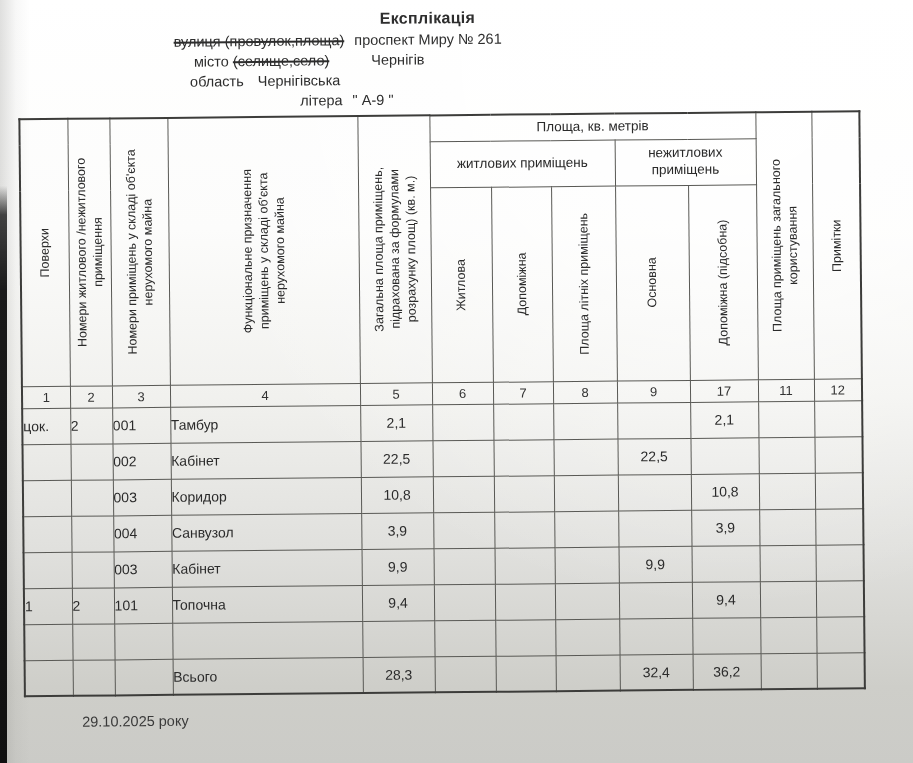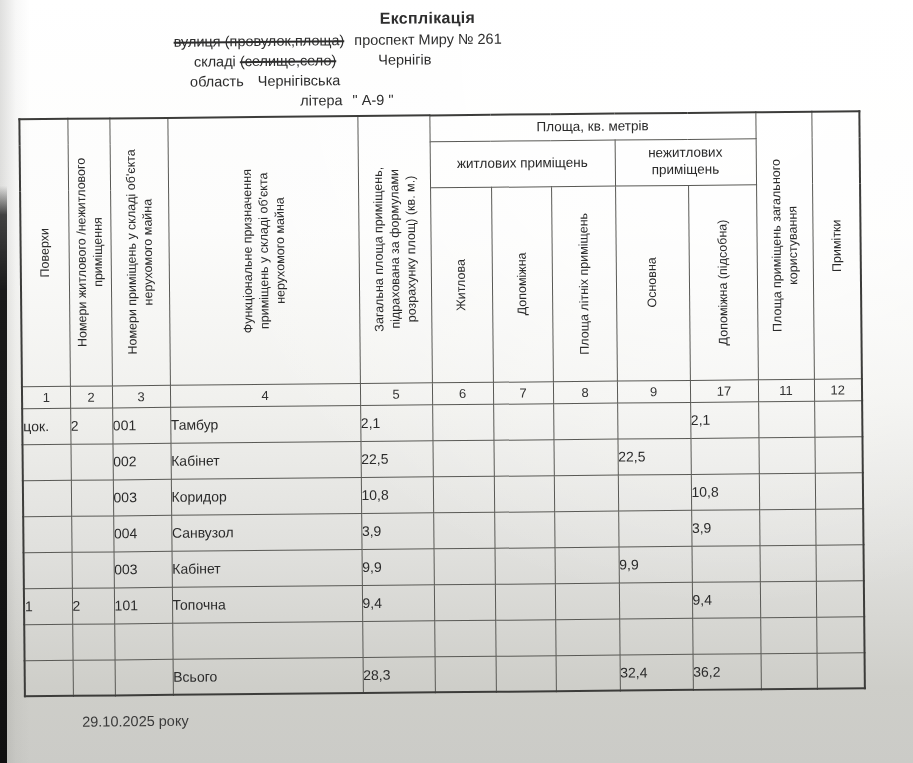--- a/index.html
+++ b/index.html
@@ -51,38 +51,38 @@
     writing-mode:vertical-rl;transform:rotate(180deg);
     margin:0 auto;white-space:pre-line;text-align:center;
     font-size:12.5px;line-height:1.3;max-width:100%;
   }
   tr.numrow td{text-align:center;font-size:13px;vertical-align:middle;color:#333;}
   tr.dr td{vertical-align:middle;font-size:14px;}
   td.c1{padding-left:3px;}
   td.c2{padding-left:9px;}
   td.c3{padding-left:7px;}
   td.c4{padding-left:10px;}
-  td.c5,td.c9,td.c10{text-align:left;padding-right:7px;}
+  td.c5,td.c9,td.c10{text-align:center;padding-right:7px;}
   .dateline{margin:17px 0 0 58px;font-size:14.5px;color:#3a3a3a;}
 </style>
 </head>
 <body>
 
 <div class="scan-edge"></div>
 
 <div class="doc">
 
   <div class="title">Експлікація</div>
 
   <div class="addr">
     <div class="l1">
       <span class="struck">вулиця (провулок,площа)</span><span class="gap1"></span><span>проспект Миру № 261</span>
     </div>
     <div class="l2">
-      <span>складі</span>
+      <span>місто</span>
       <span class="struck">(селище,село)</span><span class="gap2"></span><span>Чернігів</span>
     </div>
     <div class="l3">
       <span>область</span><span class="gap3"></span><span>Чернігівська</span>
     </div>
     <div class="l4">
       <span>літера</span><span class="gap4"></span><span>" А-9 "</span>
     </div>
   </div>
 

